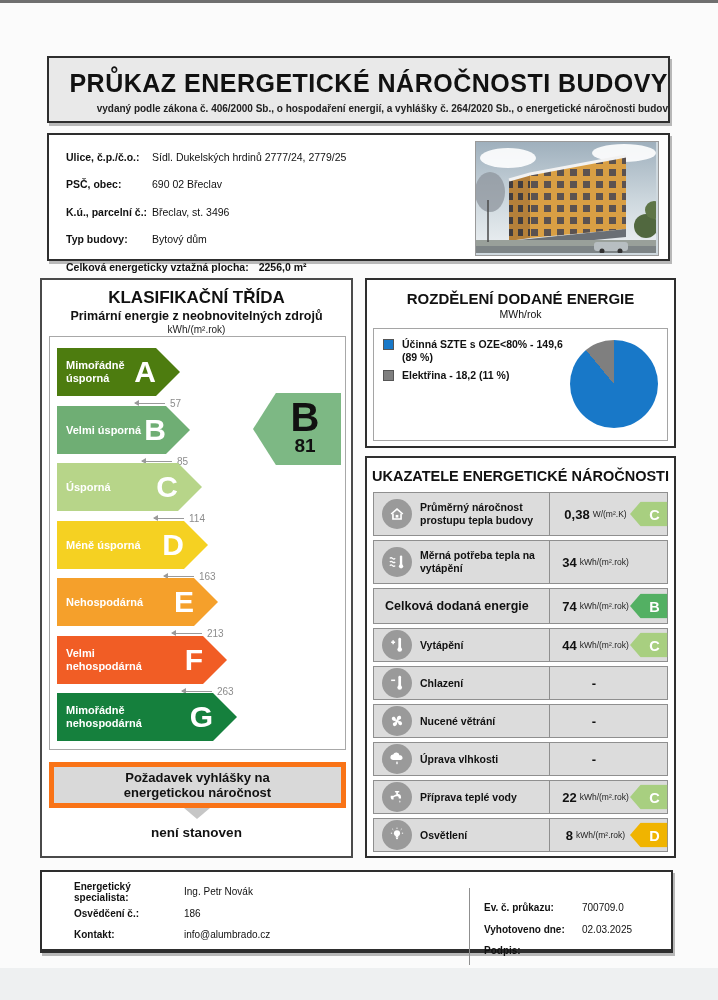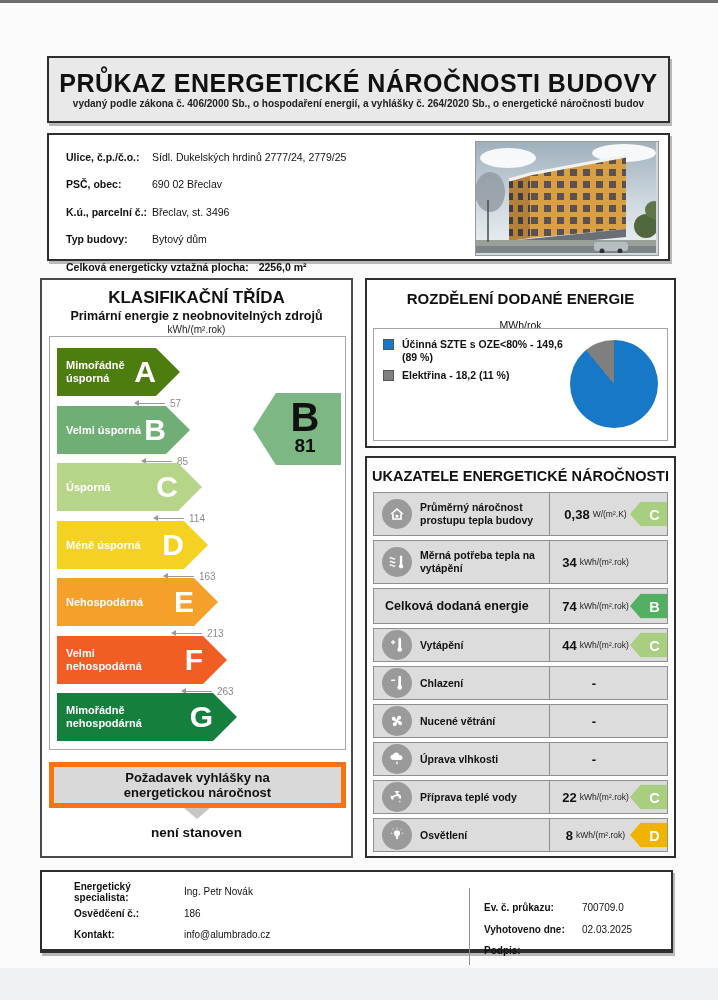--- a/index.html
+++ b/index.html
@@ -5,23 +5,23 @@
   html,body{margin:0;padding:0;background:#e9eaeb;}
   .sheet{position:relative;width:718px;height:1000px;margin:0 auto;background:#fbfbfb;
          font-family:"Liberation Sans",sans-serif;color:#111;overflow:hidden;}
   .scan-top{position:absolute;top:0;left:0;width:100%;height:3px;background:#6f6f6f;}
   .scan-bottom{position:absolute;bottom:0;left:0;width:100%;height:32px;background:#eef0f1;}
 
   .panel{position:absolute;background:#fff;border:2px solid #2e2e2e;box-sizing:border-box;}
   .shadowed{box-shadow:2px 3px 0 rgba(60,60,60,.35);}
 
   
-  .box-header{left:47px;top:56px;width:623px;height:67px;background:#e9e9e9;text-align:center;}
+  .box-header{left:47px;top:56px;width:623px;height:67px;background:#e9e9e9;text-align:right;}
   .hdr-title{margin-top:11px;font-size:25px;font-weight:bold;letter-spacing:.5px;}
-  .hdr-sub{font-size:10px;font-weight:bold;color:#222;}
+  .hdr-sub{margin-top:5px;font-size:10px;font-weight:bold;color:#222;}
 
   
   .box-info{left:47px;top:133px;width:623px;height:128px;padding-left:32px;}
   .info-rows{position:absolute;left:17px;top:8px;width:400px;}
   .info-row{display:flex;align-items:center;height:27.5px;font-size:10.5px;}
   .info-label{font-weight:bold;width:86px;flex:none;}
   .info-value{}
   .info-row.bold-val .info-label{width:auto;margin-right:10px;}
   .info-row.bold-val .info-value{font-weight:bold;}
   .photo{position:absolute;right:9px;top:6px;width:182px;height:113px;border:1px solid #9a9a9a;background:#cfd9df;}
@@ -55,21 +55,21 @@
   .req-box{position:absolute;left:7px;top:482px;width:297px;height:46px;background:#d9d9d9;
     border:5px solid #f97316;box-sizing:border-box;display:flex;align-items:center;justify-content:center;
     text-align:center;font-size:13px;font-weight:bold;padding:0 40px;}
   .req-pointer{position:absolute;left:50%;top:528px;transform:translateX(-50%);
     border-left:13px solid transparent;border-right:13px solid transparent;border-top:11px solid #c6c6c6;}
   .req-result{position:absolute;left:0;top:545px;width:100%;text-align:center;font-size:13.5px;font-weight:bold;}
 
   
   .box-pie{left:365px;top:278px;width:311px;height:170px;}
   .pie-title{font-size:15px;font-weight:bold;text-align:center;margin-top:10px;}
-  .pie-unit{font-size:10.5px;text-align:center;margin-top:12px;}
+  .pie-unit{font-size:10.5px;text-align:center;margin-top:1px;}
   .pie-box{position:absolute;left:6px;top:48px;width:295px;height:113px;border:1px solid #a5a5a5;box-sizing:border-box;}
   .legend{position:absolute;left:9px;top:9px;width:180px;}
   .legend-item{display:flex;align-items:flex-start;gap:8px;font-size:10.5px;font-weight:bold;margin-bottom:6px;line-height:1.2;}
   .swatch{width:11px;height:11px;flex:none;border:1px solid #555;box-sizing:border-box;margin-top:1px;}
   .pie{position:absolute;right:9px;top:11px;width:88px;height:88px;border-radius:50%;background:#1878c8;}
 
   
   .box-ind{left:365px;top:456px;width:311px;height:402px;}
   .ind-title{font-size:14.5px;font-weight:bold;text-align:center;margin-top:10px;}
   .ind-rows{position:absolute;left:6px;top:34px;width:295px;}

